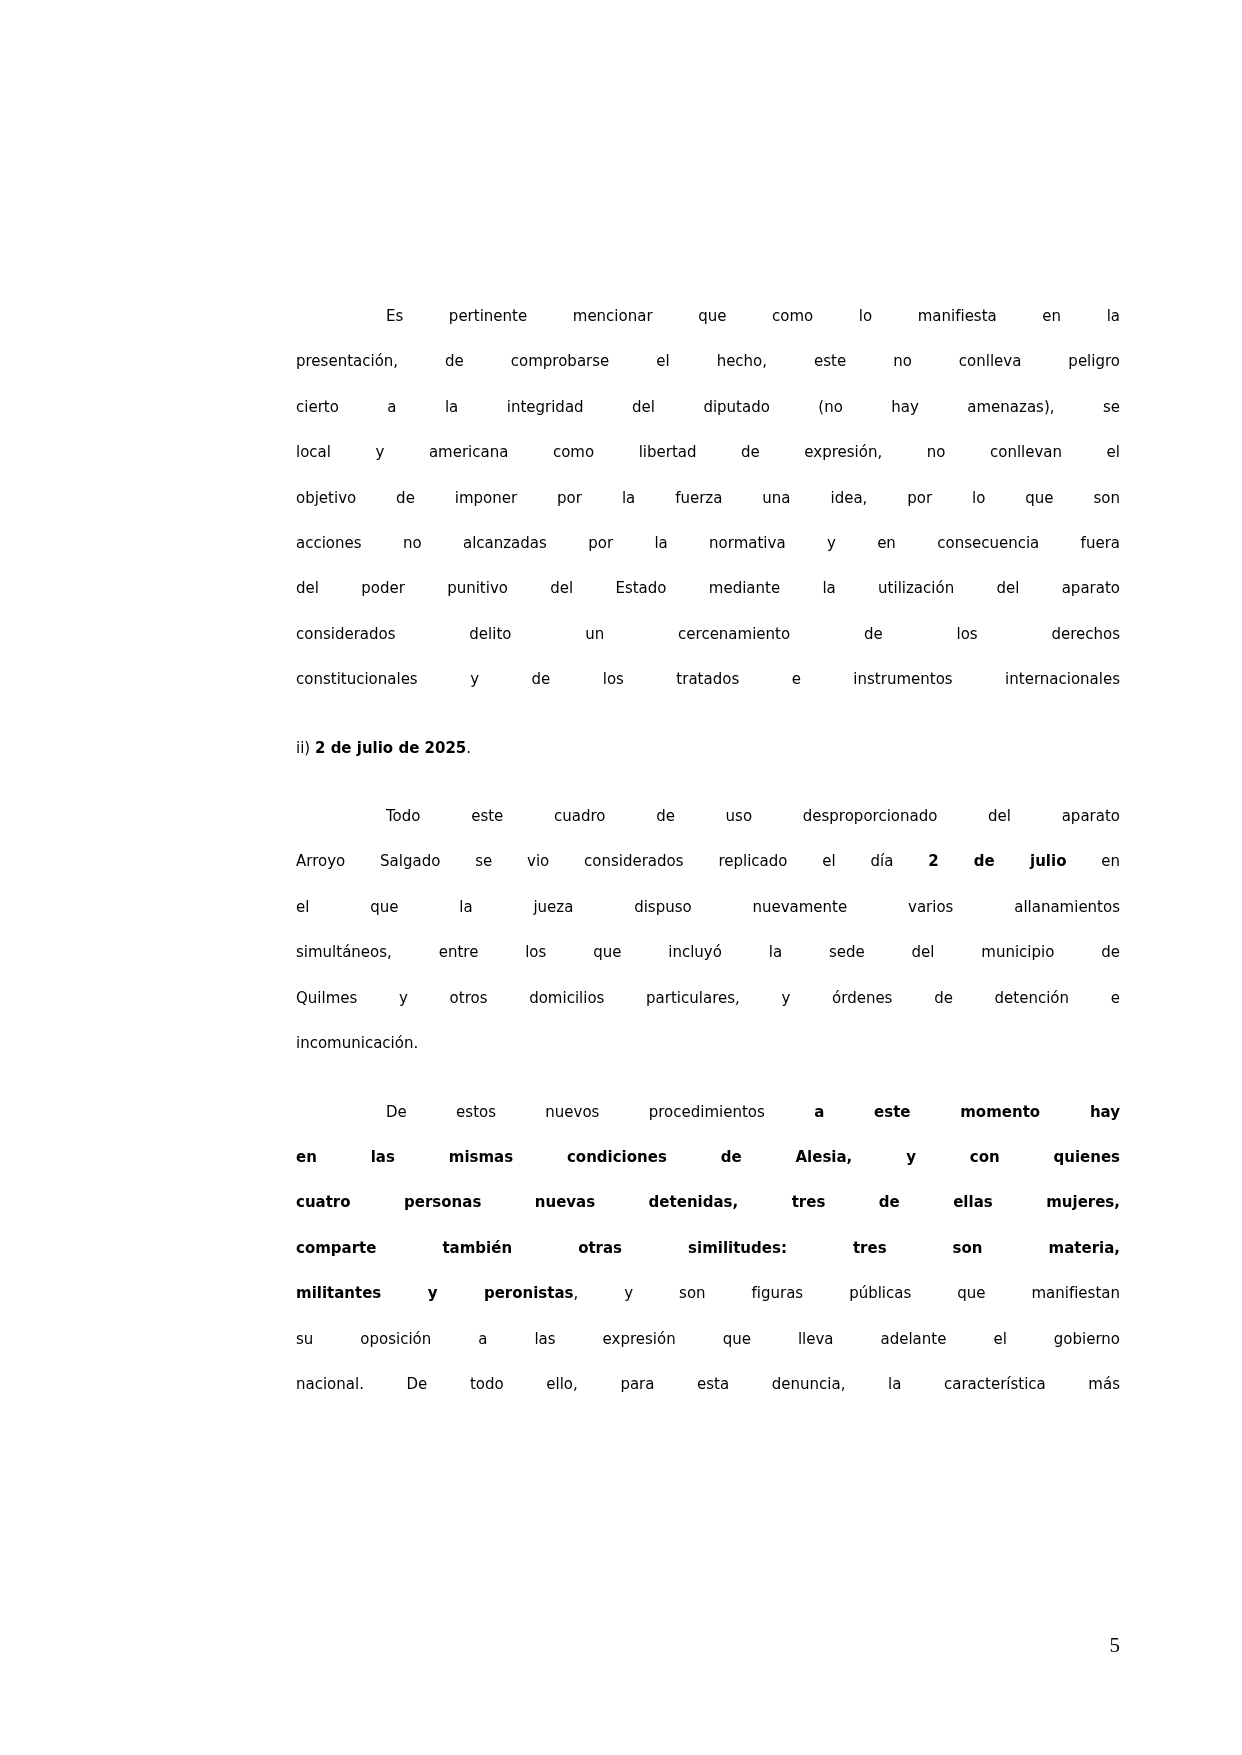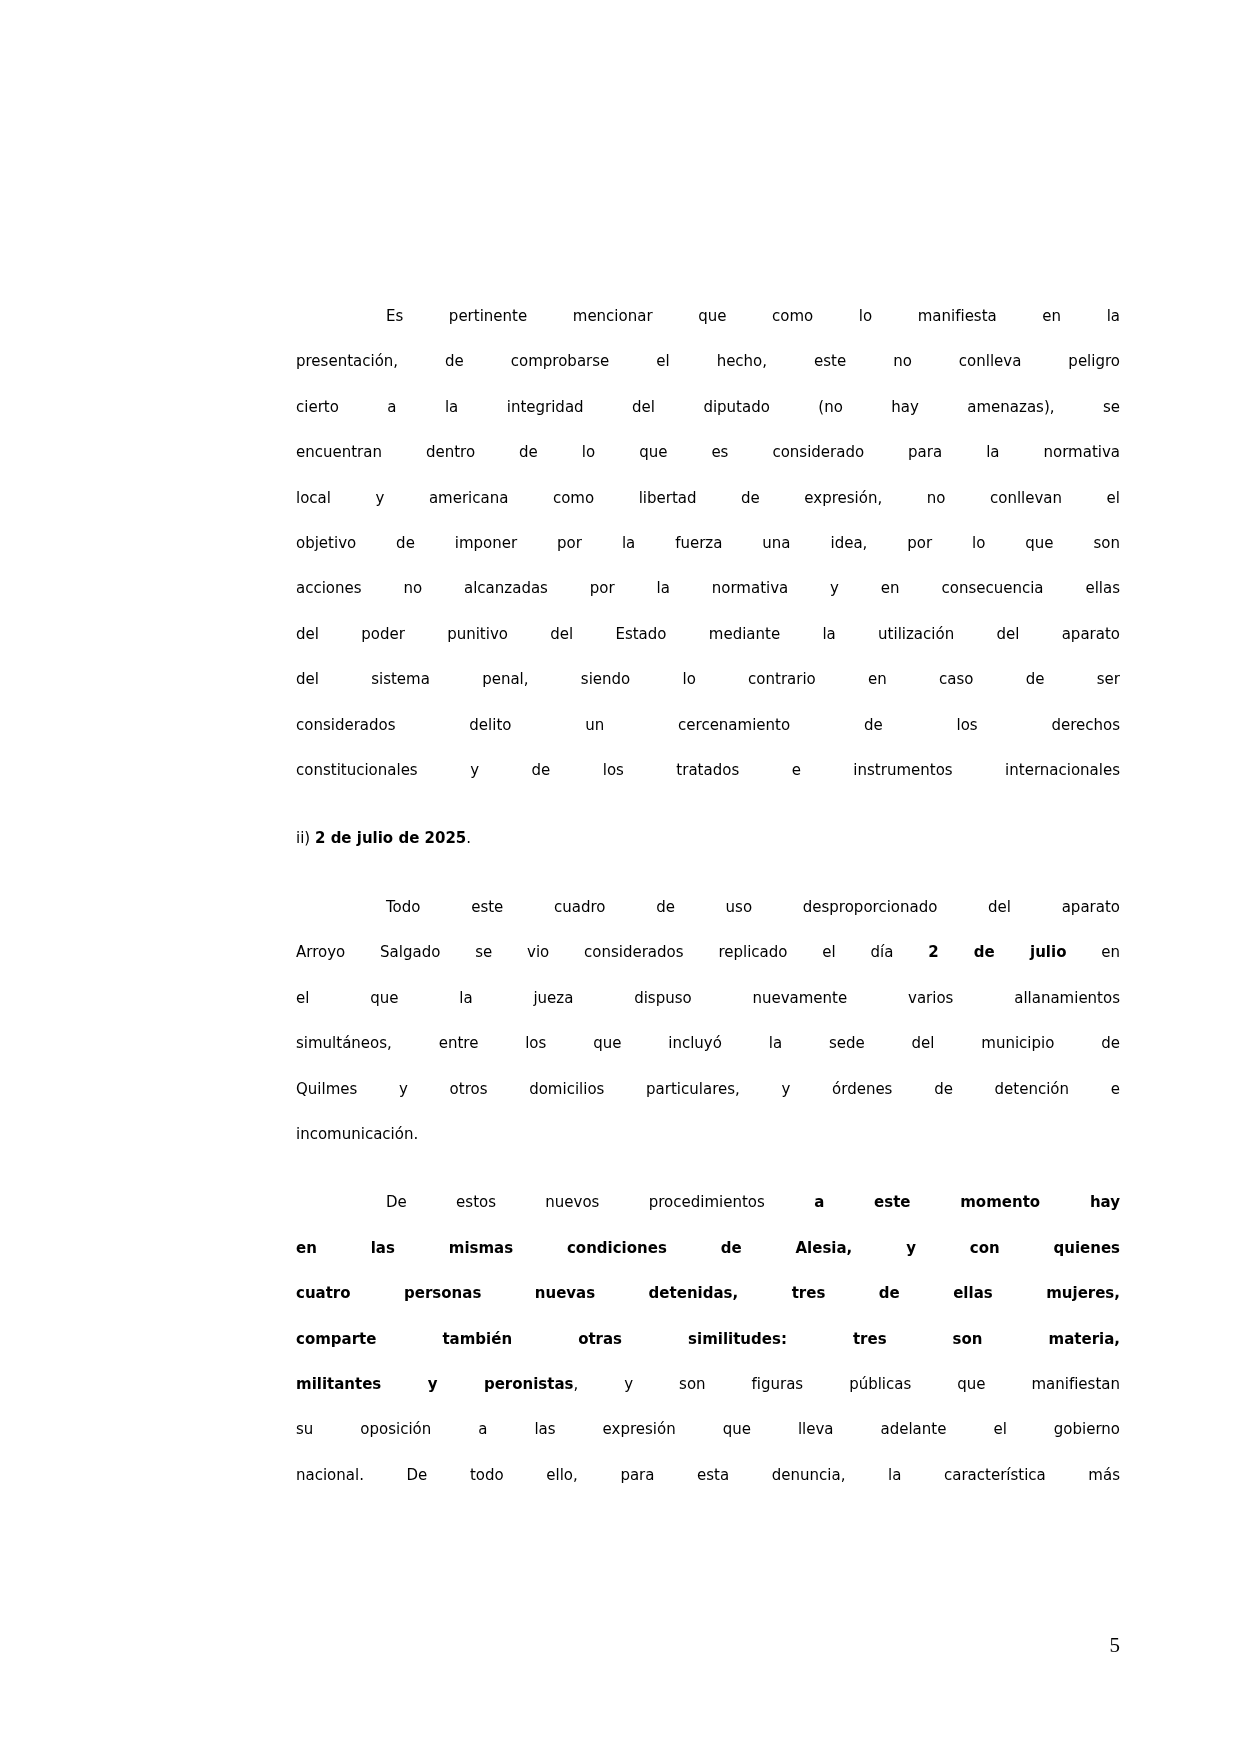--- a/index.html
+++ b/index.html
@@ -57,26 +57,24 @@
 </style>
 </head>
 <body>
 
 <div class="page">
   <main class="content">
       <div class="paragraph body">
         <div class="line first-indent"><span class="run">Es pertinente mencionar que como lo manifiesta en la</span></div>
         <div class="line"><span class="run">presentación, de comprobarse el hecho, este no conlleva peligro</span></div>
         <div class="line"><span class="run">cierto a la integridad del diputado (no hay amenazas), se</span></div>
-        <div class="line"><span class="run">encuentran dentro de lo que es considerado para la normativa</span></div>
         <div class="line"><span class="run">local y americana como libertad de expresión, no conllevan el</span></div>
         <div class="line"><span class="run">objetivo de imponer por la fuerza una idea, por lo que son</span></div>
-        <div class="line"><span class="run">acciones no alcanzadas por la normativa y en consecuencia ellas</span></div>
+        <div class="line"><span class="run">acciones no alcanzadas por la normativa y en consecuencia fuera</span></div>
         <div class="line"><span class="run">del poder punitivo del Estado mediante la utilización del aparato</span></div>
-        <div class="line"><span class="run">del sistema penal, siendo lo contrario en caso de ser</span></div>
         <div class="line"><span class="run">considerados delito un cercenamiento de los derechos</span></div>
         <div class="line"><span class="run">constitucionales y de los tratados e instrumentos internacionales</span></div>
       </div>
       <div class="paragraph heading">
         <div class="line no-justify-last"><span class="run i">ii) </span><span class="run b i">2 de julio de 2025</span><span class="run i">.</span></div>
       </div>
       <div class="paragraph body">
         <div class="line first-indent"><span class="run">Todo este cuadro de uso desproporcionado del aparato</span></div>
         <div class="line"><span class="run">Arroyo Salgado se vio considerados replicado el día </span><span class="run b">2 de julio</span><span class="run"> en</span></div>
         <div class="line"><span class="run">el que la jueza dispuso nuevamente varios allanamientos</span></div>

